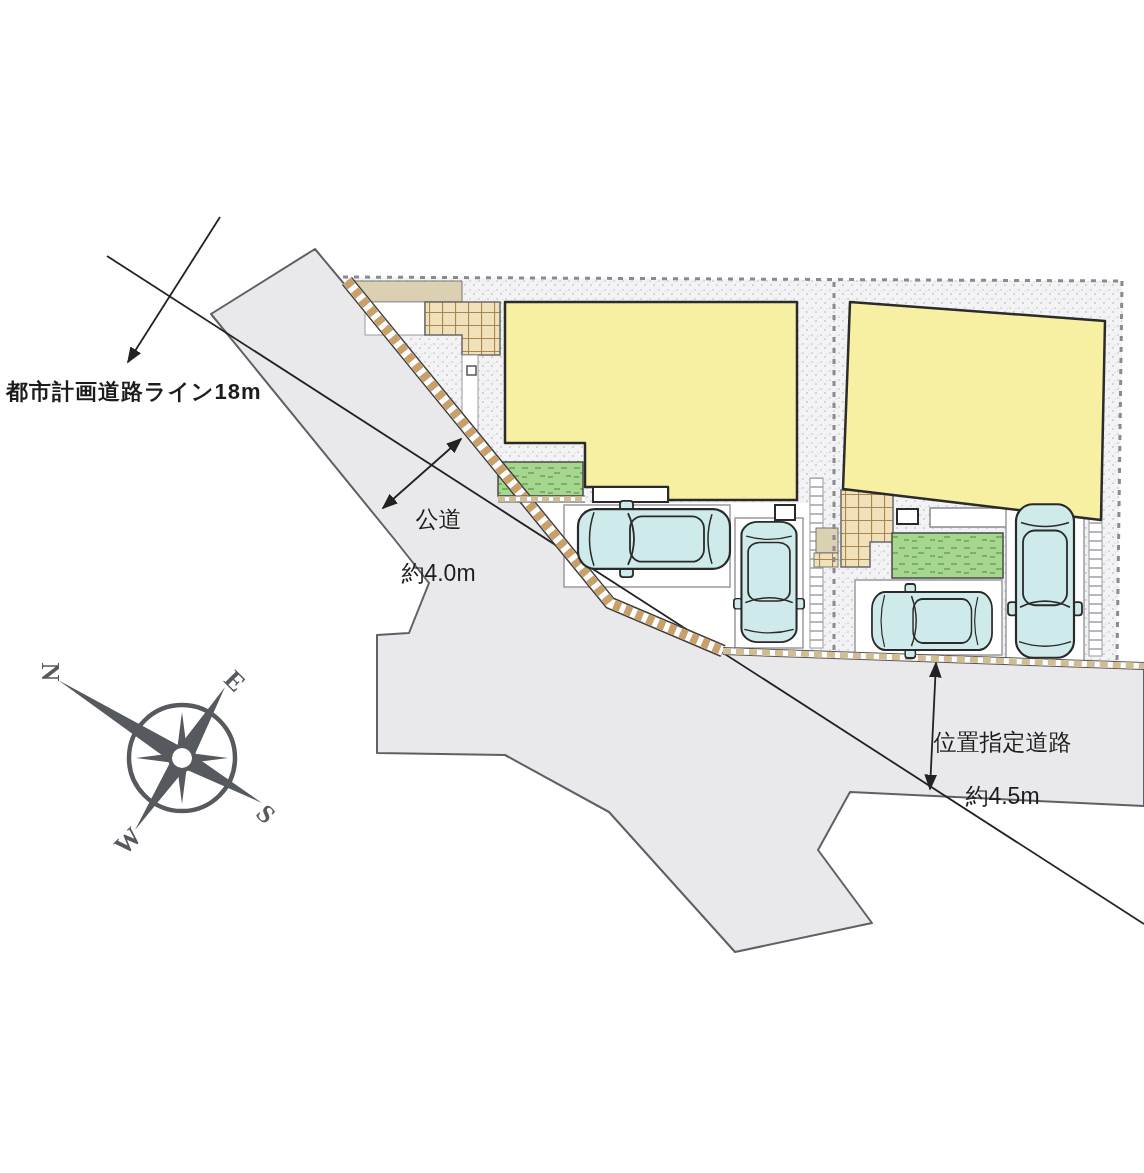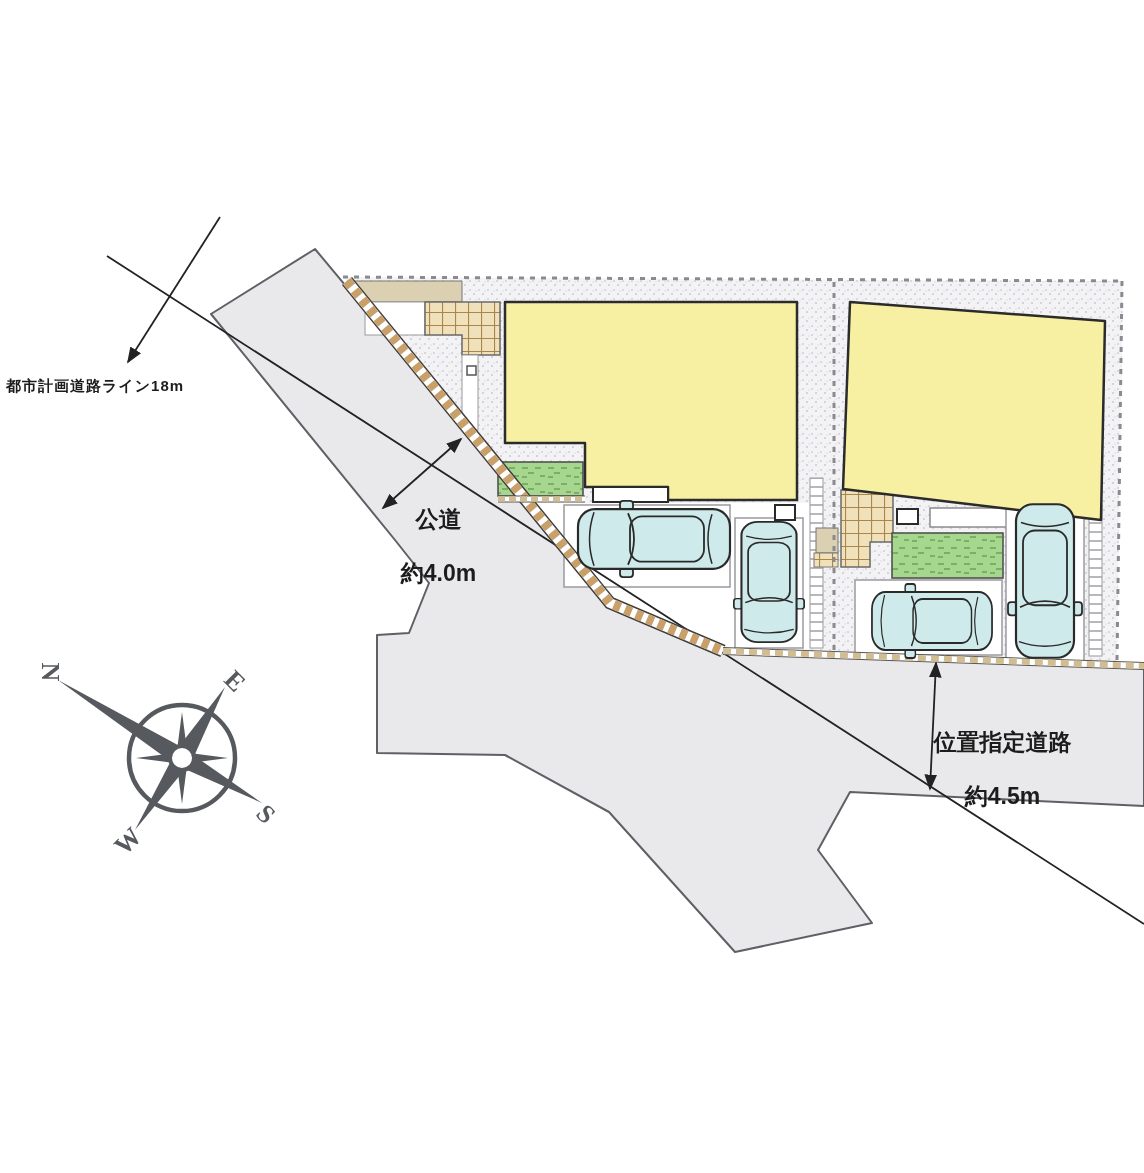--- a/index.html
+++ b/index.html
@@ -1,21 +1,21 @@
 <!DOCTYPE html>
 <html><head>
 <meta charset="utf-8">
 <style>
   html,body{margin:0;padding:0;background:#fff;}
   .stage{position:relative;width:1144px;height:1173px;background:#ffffff;overflow:hidden;
          font-family:"Liberation Sans", sans-serif;}
   .stage svg{position:absolute;left:0;top:0;}
   .lbl{position:absolute;color:#1c1c1c;white-space:pre-line;}
-  .lbl-planning{left:6px;top:377px;font-size:15px;letter-spacing:1px;font-weight:600;}
-  .lbl-road{font-size:23px;line-height:27px;text-align:center;font-weight:700;}
+  .lbl-planning{left:6px;top:377px;font-size:22px;letter-spacing:1px;font-weight:600;}
+  .lbl-road{font-size:23px;line-height:27px;text-align:center;font-weight:400;}
   .lbl-pub{left:386px;top:479px;width:105px;}
   .lbl-desig{left:930px;top:702px;width:145px;text-align:center;}
   .lbl-bldg{font-size:58px;font-weight:bold;text-align:center;color:#222;}
   .lbl-b1{left:531px;top:313px;width:240px;}
   .lbl-b2{left:857px;top:356px;width:240px;}
 </style>
 </head>
 <body>
 
 <div class="stage">

